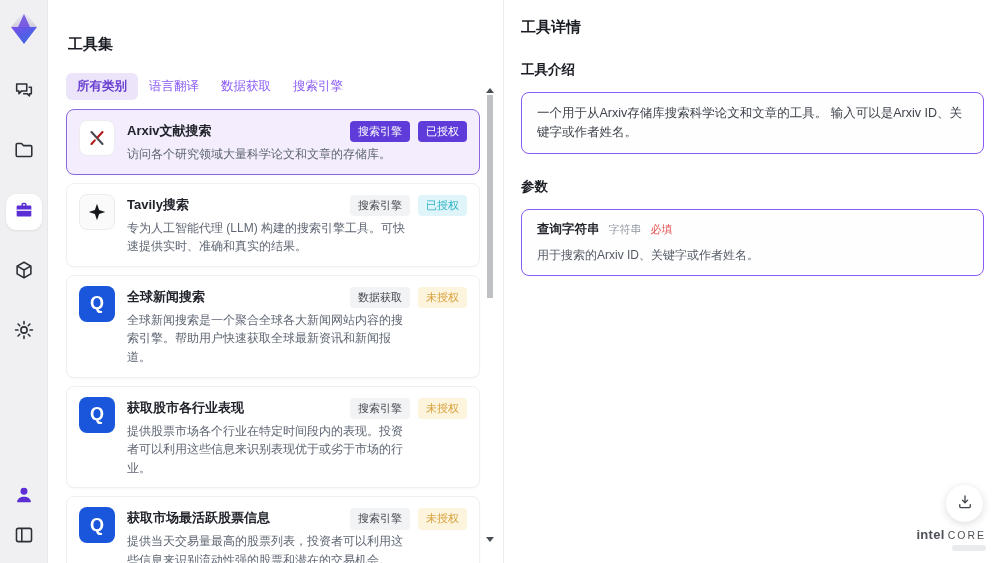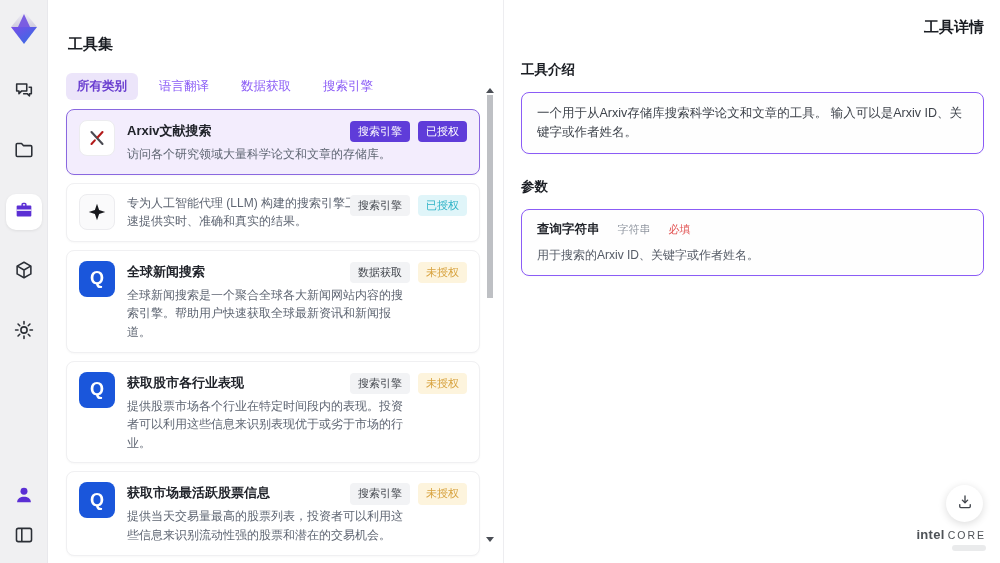--- a/index.html
+++ b/index.html
@@ -15,21 +15,21 @@
               color:#2b2f36; border-radius:10px; cursor:pointer; }
   .nav-item svg { width:22px; height:22px; }
   .nav-item.active { background:#ffffff; color:#5b2fd4; box-shadow:0 1px 3px rgba(0,0,0,.08); }
   .rail-spacer { flex:1; }
   .rail-bottom { display:flex; flex-direction:column; align-items:center; gap:12px; margin-bottom:12px; }
   .rail-bottom .nav-item { width:28px; height:28px; }
 
   
   .list-panel { position:absolute; left:48px; top:0; bottom:0; width:454px; padding:16px 0 0 18px; overflow:hidden;margin-top:15px; }
   .panel-title { font-size:15px; font-weight:700; color:#1a1d23; margin:4px 0 0 2px; }
-  .tabs { display:flex; align-items:center; gap:10px; margin-top:19px; }
+  .tabs { display:flex; align-items:center; margin-top:19px; }
   .tab { font-size:12.5px; color:#8b5cf6; padding:5px 11px; border-radius:6px; cursor:pointer; white-space:nowrap; }
   .tab.active { background:#ece5fa; color:#6a3fd0; font-weight:700; }
 
   .tool-list { margin-top:9px; width:414px; display:flex; flex-direction:column; gap:8px; }
   .card { position:relative; background:#fff; border:1px solid #f0f0f2; border-radius:8px;
           padding:10px 12px; display:flex; gap:12px; box-shadow:0 1px 2px rgba(0,0,0,.03); cursor:pointer; }
   .card.selected { background:#f3edfd; border:1px solid #8a68e0; }
   .tool-icon { width:36px; height:36px; border-radius:8px; flex-shrink:0; display:flex;
                align-items:center; justify-content:center; background:#fff; border:1px solid #ececef; }
   .tool-icon svg { width:22px; height:22px; }
@@ -51,26 +51,26 @@
        border-left:4px solid transparent; border-right:4px solid transparent; }
   .sb-up { top:88px; border-bottom:5px solid #4a4e55; }
   .sb-down { top:537px; border-top:5px solid #4a4e55; }
   .sb-thumb { position:absolute; left:487px; top:95px; width:6px; height:203px;
        background:rgba(125,129,138,.5); }
 
   .divider { position:absolute; left:503px; top:0; bottom:0; width:1px; background:#ededf0; }
 
   
   .detail-panel { position:absolute; left:504px; top:0; bottom:0; right:0; padding:18px 16px 0 17px; }
-  .detail-title { font-size:15px; font-weight:700; color:#1a1d23;text-align:right; }
+  .detail-title { font-size:15px; font-weight:700; color:#1a1d23; }
   .section-heading { font-size:13.5px; font-weight:700; color:#1a1d23; margin-top:24px; }
   .info-box { margin-top:13px; border:1px solid #8b5cf6; border-radius:8px; background:#fefefe;
               padding:11px 15px; box-shadow:0 1px 2px rgba(0,0,0,.02); }
   .intro-text { font-size:12.5px; color:#3e434b; line-height:1.5; }
-  .param-head { display:flex; align-items:baseline; gap:18px; }
+  .param-head { display:flex; align-items:baseline; gap:9px; }
   .param-name { font-size:12.5px; font-weight:700; color:#23262c; }
   .param-type { font-size:11px; color:#9096a0; }
   .param-required { font-size:11px; color:#e25555; }
   .param-desc { margin-top:9px; font-size:12px; color:#555b66; }
 
   
   .fab { position:absolute; right:17px; bottom:41px; width:37px; height:37px; border-radius:50%;
          background:#fff; box-shadow:0 2px 8px rgba(0,0,0,.14); display:flex; align-items:center;
          justify-content:center; cursor:pointer; }
   .fab svg { width:18px; height:18px; }
@@ -194,20 +194,21 @@
         </div>
       </div>
 
       <div class="card">
         <div class="tool-icon plain">
           <svg viewBox="0 0 24 24" fill="#17181c">
             <path d="M12 3l2.3 6.7L21 12l-6.7 2.3L12 21l-2.3-6.7L3 12l6.7-2.3z"></path>
           </svg>
         </div>
         <div class="meta">
+          <div class="tool-name">Tavily搜索</div>
           <div class="tool-desc">专为人工智能代理 (LLM) 构建的搜索引擎工具。可快速提供实时、准确和真实的结果。</div>
         </div>
         <div class="badges">
           <span class="badge cat">搜索引擎</span>
           <span class="badge auth-ok">已授权</span>
         </div>
       </div>
 
       <div class="card">
         <div class="tool-icon blue">Q</div>

